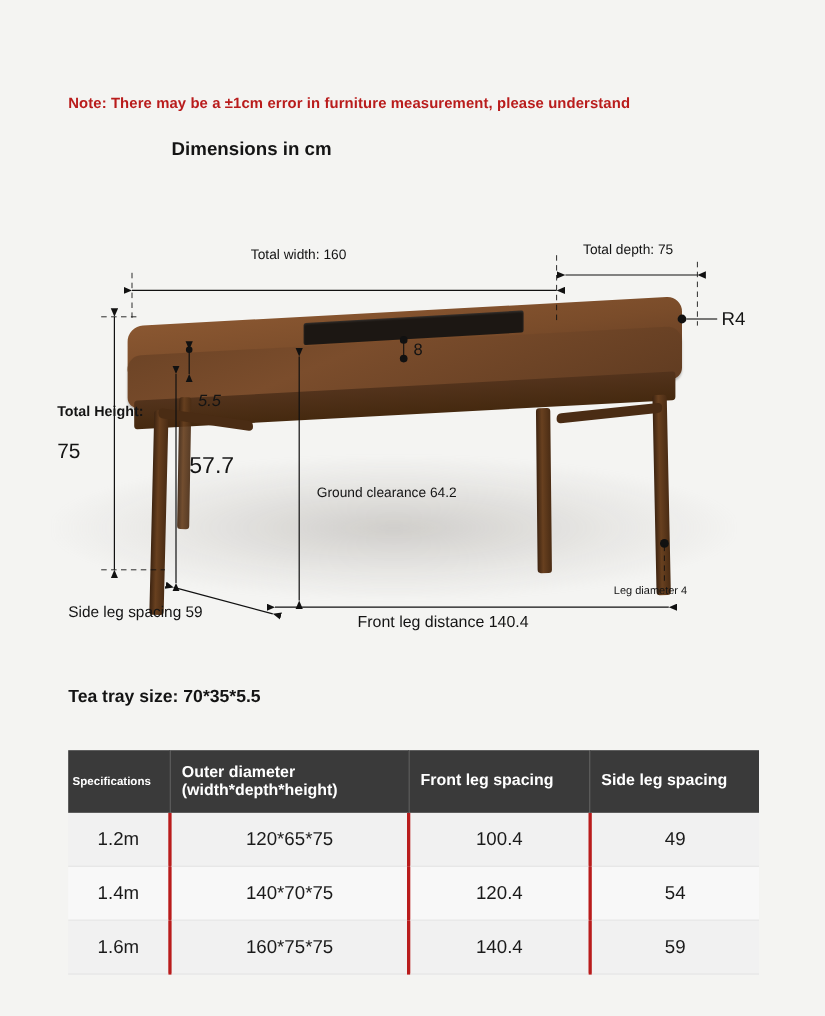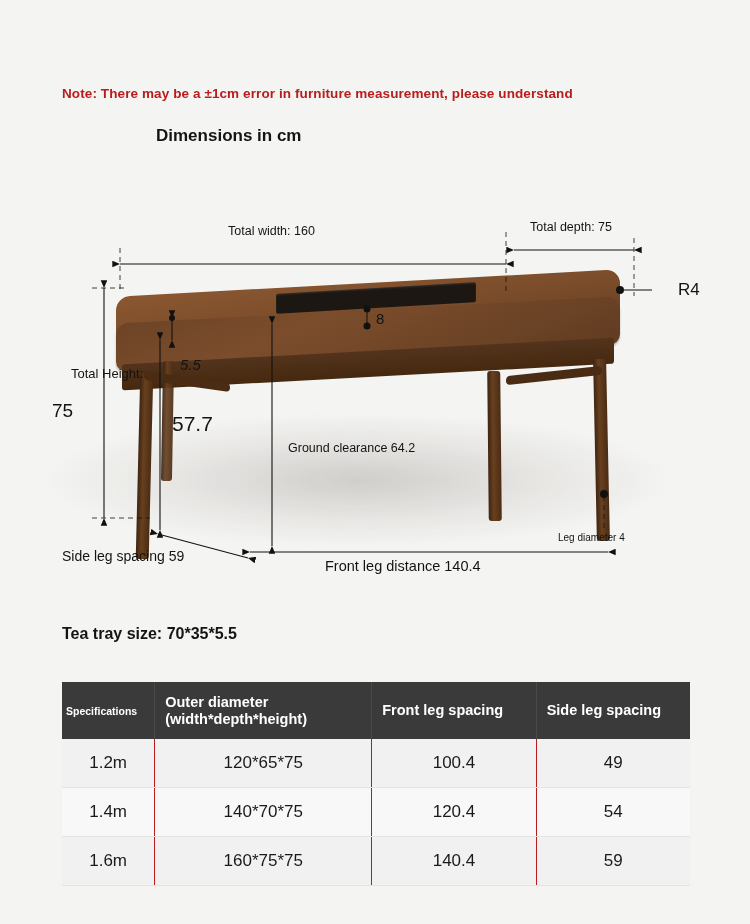--- a/index.html
+++ b/index.html
@@ -152,21 +152,21 @@
   }
 
   .dim-label {
     position: absolute;
     font-size: 12.5px;
     color: #141414;
     white-space: nowrap;
   }
   .dim-label.big { font-size: 17px; }
   .dim-label.med { font-size: 15px; }
-  .dim-label.bold { font-weight: normal; margin-left: 19px; }
+  .dim-label.bold { font-weight: bold; }
 
   
   .tea-tray {
     position: absolute;
     left: 62px;
     top: 625px;
     font-size: 16px;
     font-weight: bold;
     color: #141414;
     white-space: nowrap;
@@ -196,21 +196,21 @@
     font-size: 10.5px;
     font-weight: bold;
     padding-left: 4px;
   }
   .spec-table th:last-child { border-right: none; }
   .spec-table td {
     text-align: center;
     font-size: 17px;
     color: #1a1a1a;
     padding: 14px 6px;
-    border-right: 1px solid #b91c1c;
+    border-right: 3px solid #b91c1c;
     border-bottom: 1px solid #e4e4e4;
     background: #f7f7f7;
   }
   .spec-table td:last-child { border-right: none; }
   .spec-table tr:nth-child(odd) td { background: #f1f1f1; }
   .spec-table tr:nth-child(even) td { background: #f8f8f8; }
   .col1 { width: 88px; }
   .col2 { width: 206px; }
   .col3 { width: 156px; }
   .col4 { width: 146px; }
@@ -277,21 +277,21 @@
       <line x1="158" y1="334" x2="248" y2="358" stroke="#111" stroke-width="1.1" marker-start="url(#arrS)" marker-end="url(#arrE)"></line>
 
       <line x1="250" y1="352" x2="608" y2="352" stroke="#111" stroke-width="1.1" marker-start="url(#arrS)" marker-end="url(#arrE)"></line>
 
       <circle cx="604" cy="294" r="4" fill="#111"></circle>
       <line x1="604" y1="296" x2="604" y2="330" stroke="#111" stroke-width="0.8" stroke-dasharray="5,4"></line>
     </svg>
 
     <div class="dim-label" style="left:228px; top:24px;">Total width: 160</div>
     <div class="dim-label" style="left:530px; top:20px;">Total depth: 75</div>
-    <div class="dim-label big" style="left:678px; top:80px;">R4</div>
+    <div class="dim-label big" style="left:656px; top:80px;">R4</div>
     <div class="dim-label med" style="left:376px; top:110px;">8</div>
 
     <div class="dim-label bold" style="left:52px; top:166px; font-size:13px;">Total Height:</div>
     <div class="dim-label" style="left:52px; top:200px; font-size:19px;">75</div>
 
     <div class="dim-label" style="left:180px; top:156px; font-size:15px;font-style:italic;">5.5</div>
     <div class="dim-label" style="left:172px; top:212px; font-size:21px;">57.7</div>
 
     <div class="dim-label" style="left:288px; top:220px; font-size:12.5px; line-height:1.35;margin-top:20px;">
       <span>Ground clearance 64.2</span>

